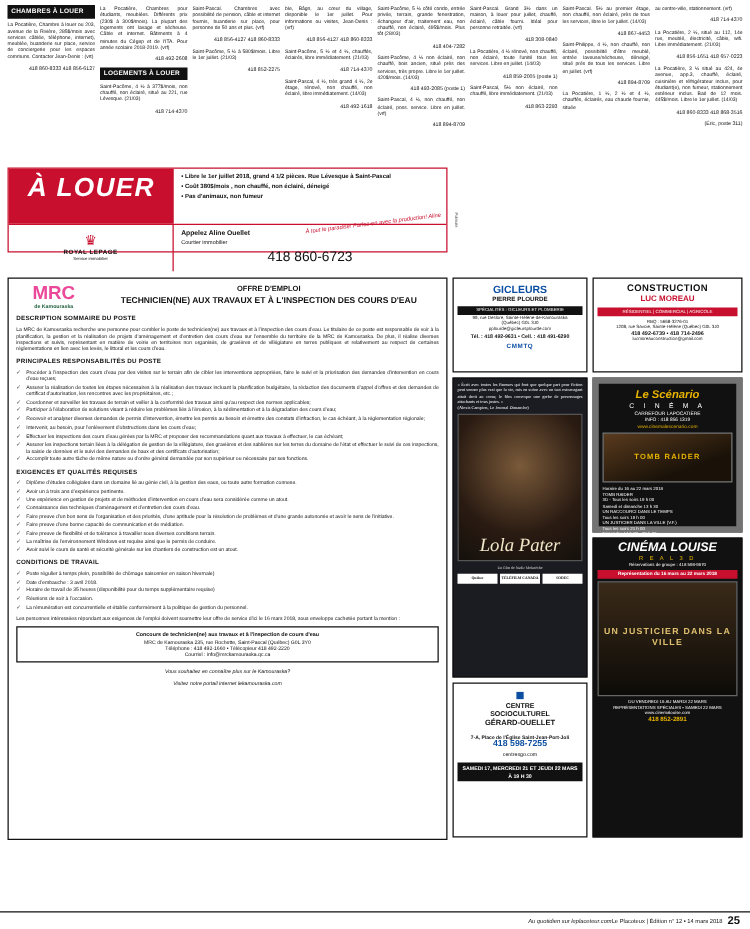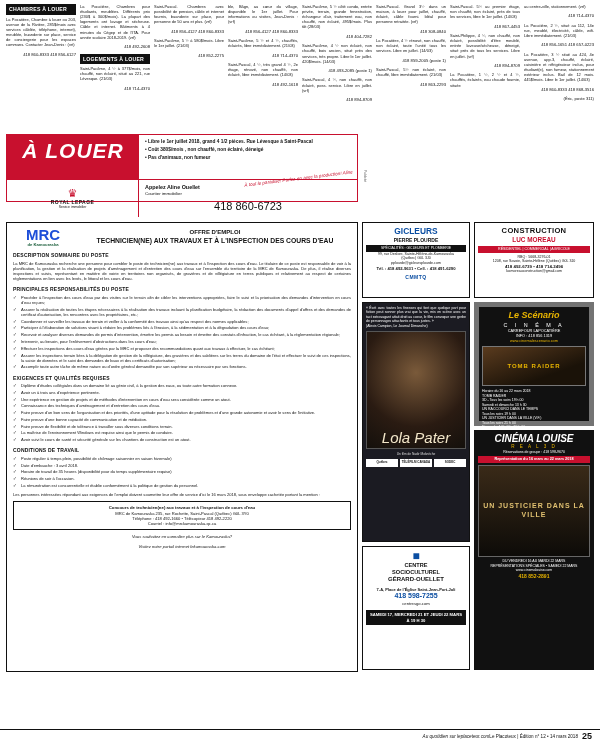--- a/index.html
+++ b/index.html
@@ -63,21 +63,21 @@
     line-height:1.1;
   }
 
   
   .mrc {
     position:absolute; left:6px; top:222px; width:352px; height:450px;
     border:1px solid #111; background:#fff; padding:4px 6px;
   }
   .mrc-head { display:flex; align-items:center; gap:6px; }
   .mrc-logo { width:60px; text-align:center; }
-  .mrc-logo .mrc-m { font-size:15px; font-weight:bold; color:#1d4ed8; line-height:1; }
+  .mrc-logo .mrc-m { font-size:15px; font-weight:bold; color:#ec4899; line-height:1; }
   .mrc-logo .mrc-k { font-size:4.2px; font-weight:bold; color:#1b5e3b; }
   .mrc-headtext { flex:1; text-align:center; }
   .mrc-offre { font-size:6px; font-weight:bold; }
   .mrc-job { font-size:6.8px; font-weight:bold; line-height:1.15; }
   .sec-title {
     font-size:5px; font-weight:bold; margin:5px 0 2px; letter-spacing:.2px;
   }
   .mrc-p { font-size:4.05px; text-align:justify; margin:0 0 2px; }
   ul.chk { list-style:none; margin:0; padding:0; }
   ul.chk li {
@@ -132,21 +132,21 @@
     height:40px; margin:3px 0; background:linear-gradient(160deg,#5a3b1e,#1a1208 70%);
     display:flex; align-items:center; justify-content:center;
     border:1px solid #777;
   }
   .sc-poster span { font-size:6px; font-weight:bold; color:#e8b400; letter-spacing:1px; }
   .sc-sched { font-size:3.5px; color:#fff; }
 
   
   .lola {
     position:absolute; left:362px; top:302px; width:108px; height:240px;
-    border:1px solid #111; background:#1b1b22; color:#fff; padding:3px;
+    border:1px solid #111; background:#1b1b22; color:#fff; padding:3px;font-family:Liberation Serif, serif;
   }
   .lola-quote { font-size:3.5px; color:#fff; text-align:justify; }
   .lola-img {
     height:118px; margin:3px 0;
     background:radial-gradient(circle at 50% 35%, #7a5a3a 0%, #2a1b12 60%, #14100c 100%);
     border:1px solid #555; display:flex; align-items:flex-end; justify-content:center;
   }
   .lola-title { font-size:15px; font-style:italic; color:#f2e6c9; line-height:1; padding-bottom:3px; text-align:center;}
   .lola-cred { font-size:3.2px; text-align:center; color:#ddd; }
   .lola-logos { display:flex; gap:2px; margin-top:3px; }

